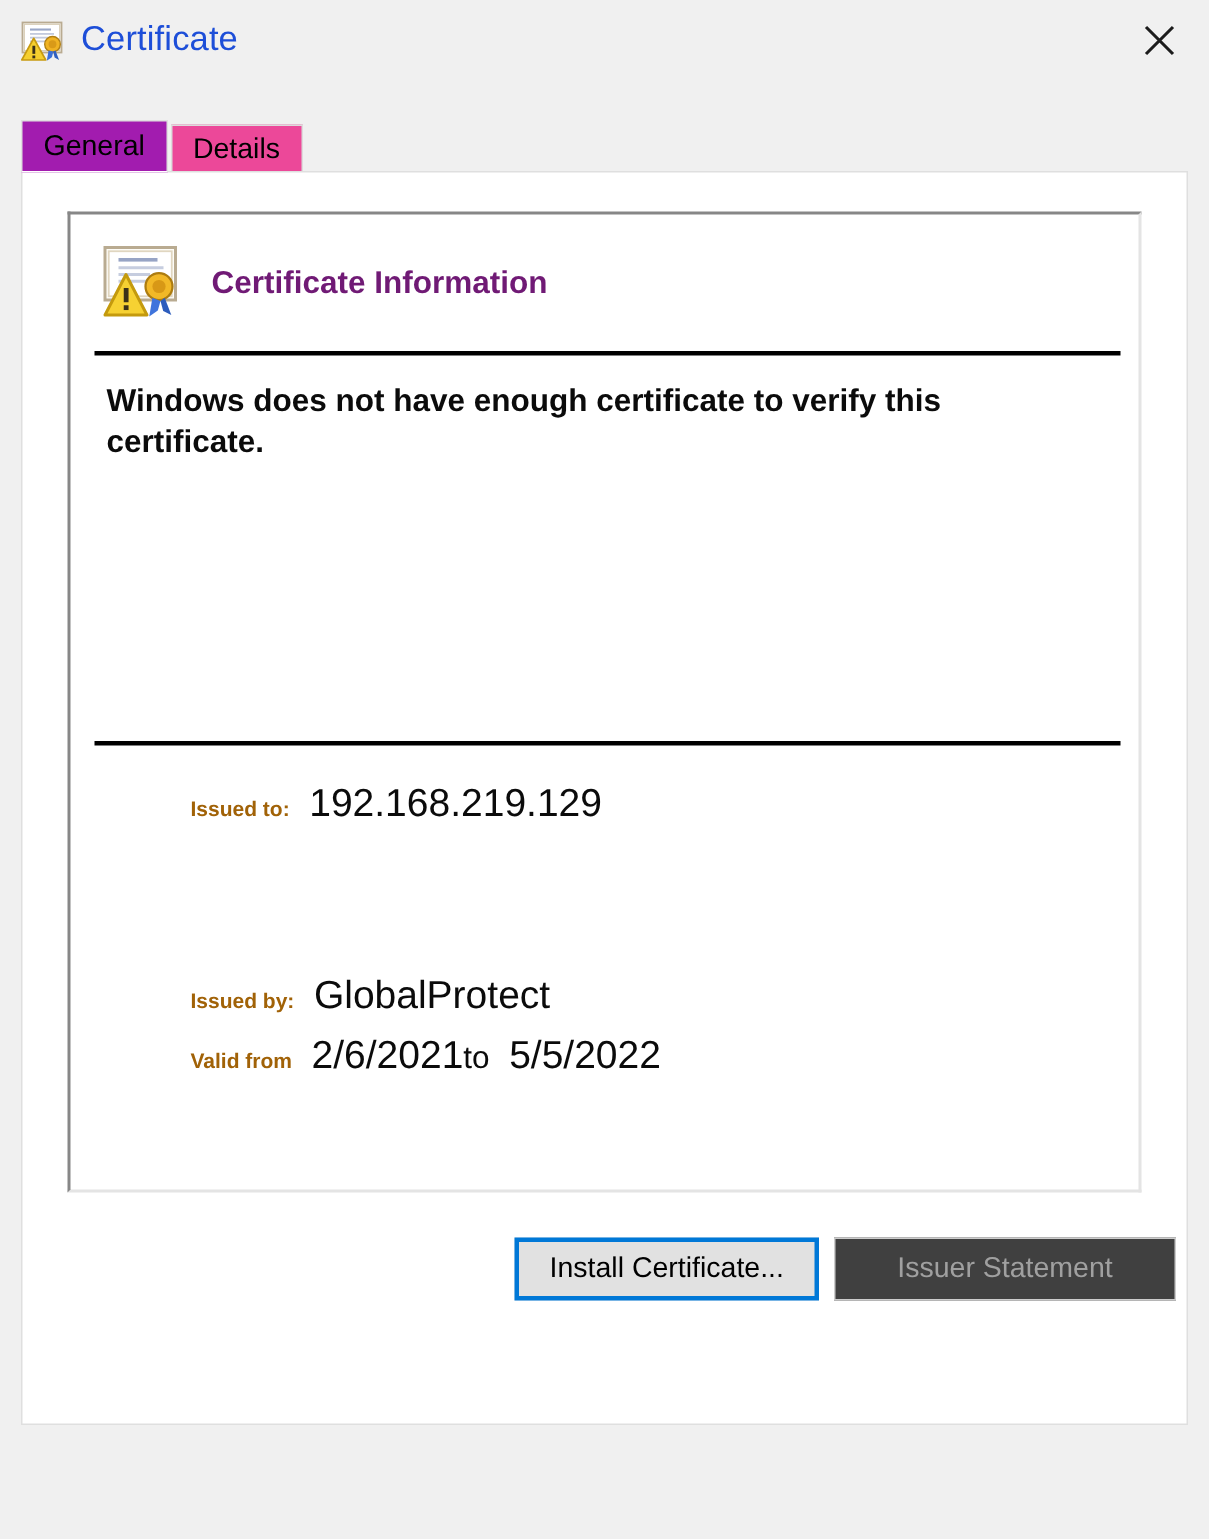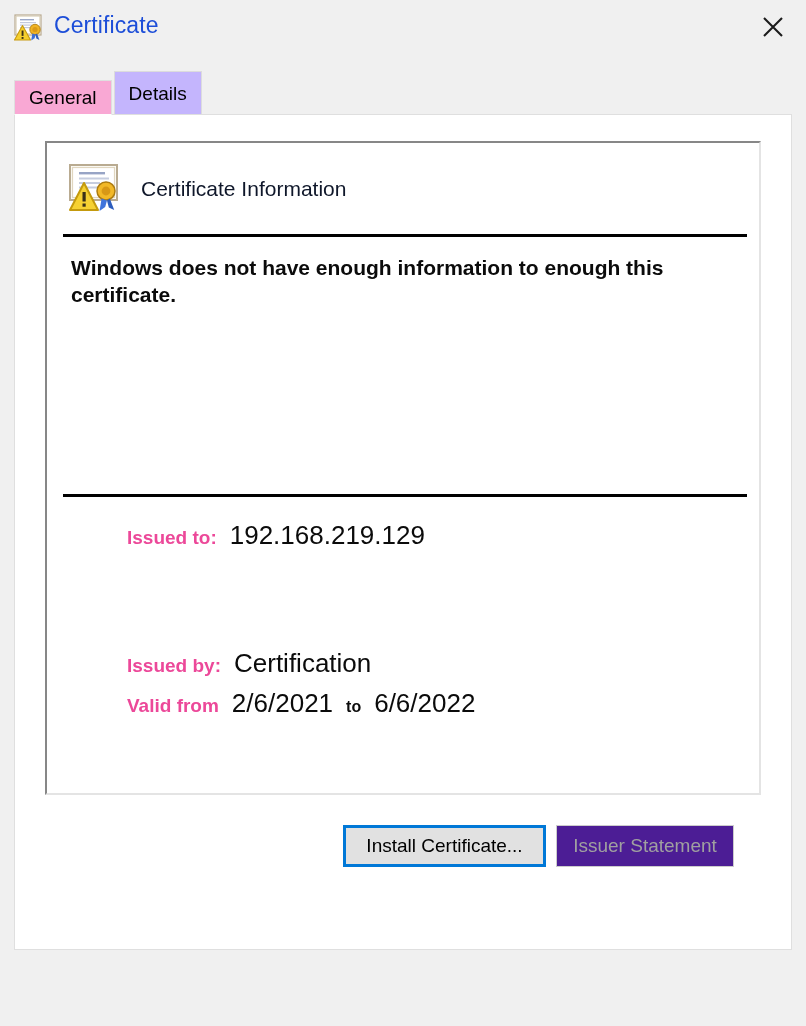--- a/index.html
+++ b/index.html
@@ -50,36 +50,36 @@
   
   #tabstrip {
     position: absolute;
     left: 14px; top: 80px;
     width: 778px;
     height: 35px;
     display: flex;
     align-items: flex-end;
   }
   .tab {
-    height: 44px;
+    height: 32px;
     box-sizing: border-box;
     padding: 0 14px;
     display: flex;
     align-items: center;
     font-size: 19px;
     color: #000;
-    background: #c4b5fd;
+    background: #ec4899;
     border: 1px solid #dcdcdc;
     border-bottom: none;
     margin-right: 2px;
     cursor: default;
     white-space: nowrap;
   }
   .tab.active {
-    background: #f9a8d4;
+    background: #a21caf;
     border: 1px solid #dfdfdf;
     border-bottom: 1px solid #ffffff;
     height: 35px;
     position: relative;
     z-index: 3;
   }
 
   
   #tabpanel {
     position: absolute;
@@ -110,22 +110,22 @@
     left: 20px; top: 20px;
     display: flex;
     align-items: center;
   }
   #cert-head-icon {
     width: 56px; height: 52px;
     margin-right: 18px;
   }
   #cert-head-title {
     font-size: 21px;
-    font-weight: normal;
-    color: #0f172a;
+    font-weight: bold;
+    color: #701a75;
     white-space: nowrap;
   }
 
   .rule {
     position: absolute;
     left: 16px;
     width: 684px;
     height: 3px;
     background: #000000;
   }
@@ -148,34 +148,33 @@
     left: 80px;
     display: flex;
     align-items: baseline;
     white-space: nowrap;
   }
   #row-issued-to { top: 377px; }
   #row-issued-by { top: 461px; margin-top: 44px; }
   #row-valid     { top: 545px; }
 
   .field-label {
-    font-size: 19px;
+    font-size: 14px;
     font-weight: bold;
-    color: #ec4899;
+    color: #a16207;
   }
   .field-value {
     font-size: 26px;
     color: #0b0b0b;
     margin-left: 13px;
   }
   .field-sep {
-    font-size: 16px;
-    font-weight: bold;
+    font-size: 21px;
+    font-weight: normal;
     color: #0b0b0b;
-    margin-left: 13px;
   }
 
   
   #action-row {
     position: absolute;
     left: 0; top: 710px;
     width: 778px;
     height: 50px;
   }
   .btn {
@@ -194,22 +193,22 @@
   }
   #btn-install {
     left: 328px;
     width: 203px;
     background: #e1e1e1;
     border: 3px solid #0078d7;
     outline: none;
   }
   #btn-issuer {
     left: 541px;
-    width: 178px;
-    background: #4c1d95;
+    width: 228px;
+    background: #404040;
     border: 1px solid #cccccc;
     color: #a0a0a0;
   }
 
   
   #footer {
     position: absolute;
     left: 0; top: 950px;
     width: 806px; height: 76px;
     background: #f0f0f0;
@@ -276,39 +275,39 @@
           <path d="M17 20 L31 47 L3 47 Z" fill="#f6d132" stroke="#c49a0d" stroke-width="2" stroke-linejoin="round"></path>
           <rect x="15.5" y="29" width="3.2" height="9.5" fill="#3b3118"></rect>
           <rect x="15.5" y="40.5" width="3.2" height="3.2" fill="#3b3118"></rect>
         </svg>
       </div>
       <div id="cert-head-title">Certificate Information</div>
     </div>
 
     <div class="rule" id="rule-top"></div>
 
-    <div id="cert-msg">Windows does not have enough information to enough this certificate.</div>
+    <div id="cert-msg">Windows does not have enough certificate to verify this certificate.</div>
 
     <div class="rule" id="rule-mid"></div>
 
     <div class="field-row" id="row-issued-to">
       <span class="field-label">Issued to:</span>
       <span class="field-value">192.168.219.129</span>
     </div>
 
     <div class="field-row" id="row-issued-by">
       <span class="field-label">Issued by:</span>
-      <span class="field-value">Certification</span>
+      <span class="field-value">GlobalProtect</span>
     </div>
 
     <div class="field-row" id="row-valid">
       <span class="field-label">Valid from</span>
       <span class="field-value">2/6/2021</span>
       <span class="field-sep">to</span>
-      <span class="field-value">6/6/2022</span>
+      <span class="field-value">5/5/2022</span>
     </div>
   </div>
 
   <div id="action-row">
     <div class="btn" id="btn-install">
       <span>Install Certificate...</span>
     </div>
     <div class="btn" id="btn-issuer">
       <span>Issuer Statement</span>
     </div>

